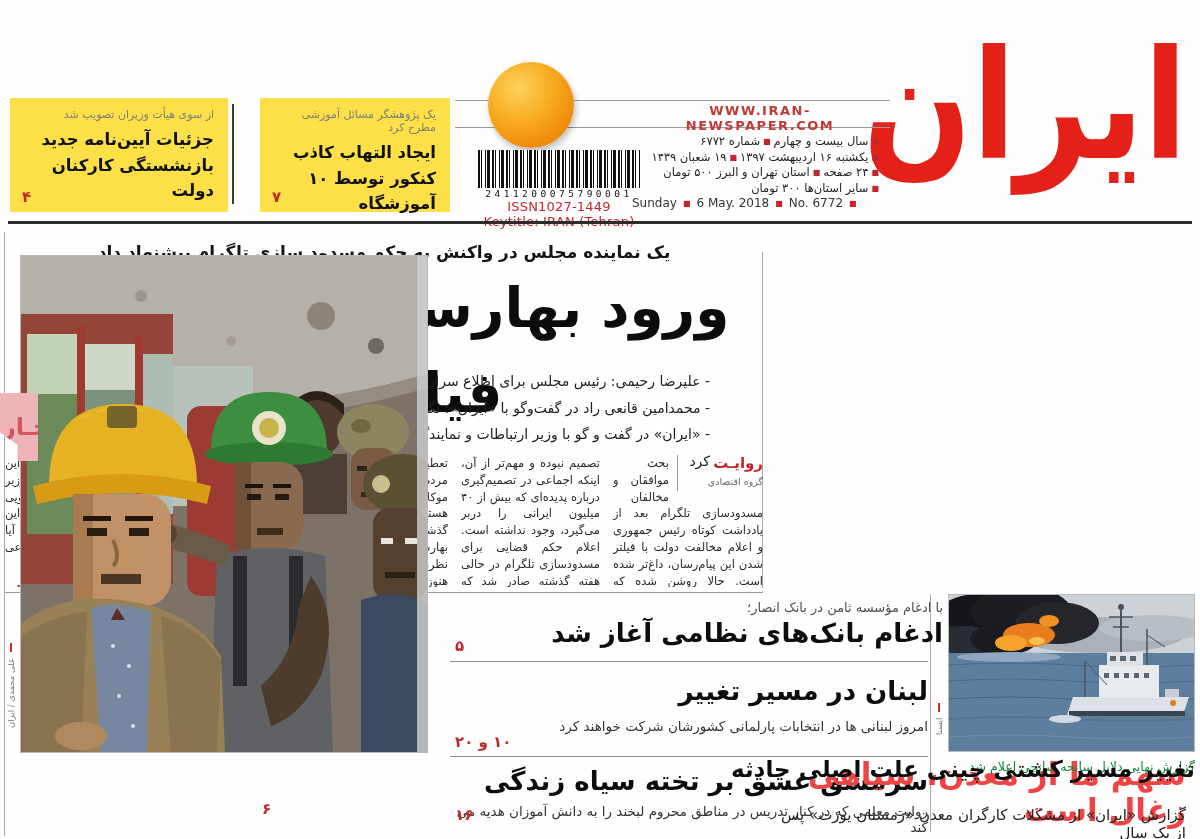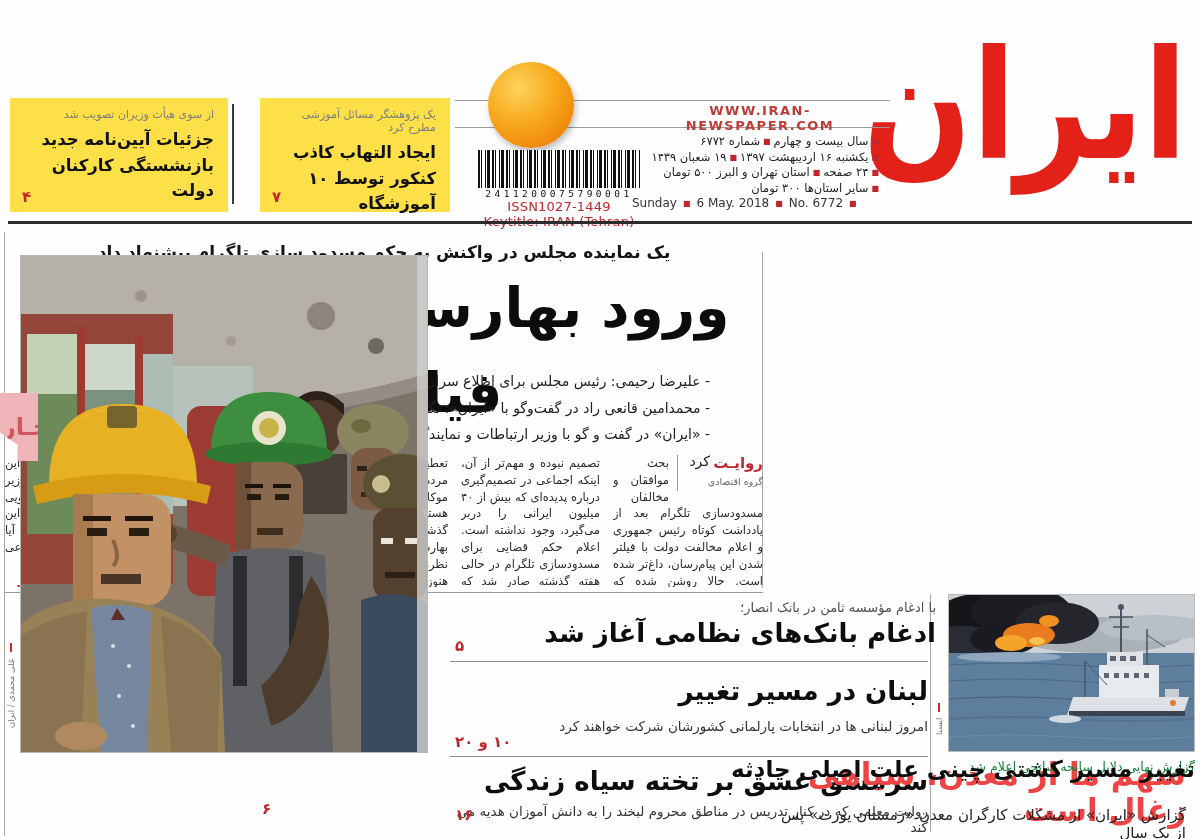--- a/index.html
+++ b/index.html
@@ -143,21 +143,21 @@
     <div class="bcol">
       <span>پیامدهای اجتماعی این مسدودسازی گفت. وزیر ارتباطات هم در گفت‌وگویی کوتاه با «ایران» درباره این مسأله سخن گفت که آیا ایجاد کانال در شبکه اجتماعی فیلتر شده جرم است؟</span>
       <div class="readmore">صفحات ۲، ۳ و ۸ را بخوانید</div>
     </div>
   </div>
 
   <div class="abs hrule" style="top:592px;right:437px;width:758px;background:#9a9a9a;"></div>
 
   <div class="abs vline" style="top:594px;left:930px;height:238px;"></div>
 
-  <div class="abs mid" style="top:600px;right:264px;width:478px;">
+  <div class="abs mid" style="top:600px;right:257px;width:478px;">
     <div class="m-kick">با ادغام مؤسسه ثامن در بانک انصار؛</div>
     <div class="m-head" style="margin-top:3px;">ادغام بانک‌های نظامی آغاز شد</div>
   </div>
   <div class="abs m-pg" style="top:637px;left:455px;">۵</div>
   <div class="abs hrule" style="top:661px;right:272px;width:478px;"></div>
 
   <div class="abs mid" style="top:676px;right:272px;width:478px;">
     <div class="m-head">لبنان در مسیر تغییر</div>
     <div class="m-sub" style="margin-top:12px;">امروز لبنانی ها در انتخابات پارلمانی کشورشان شرکت خواهند کرد</div>
   </div>

